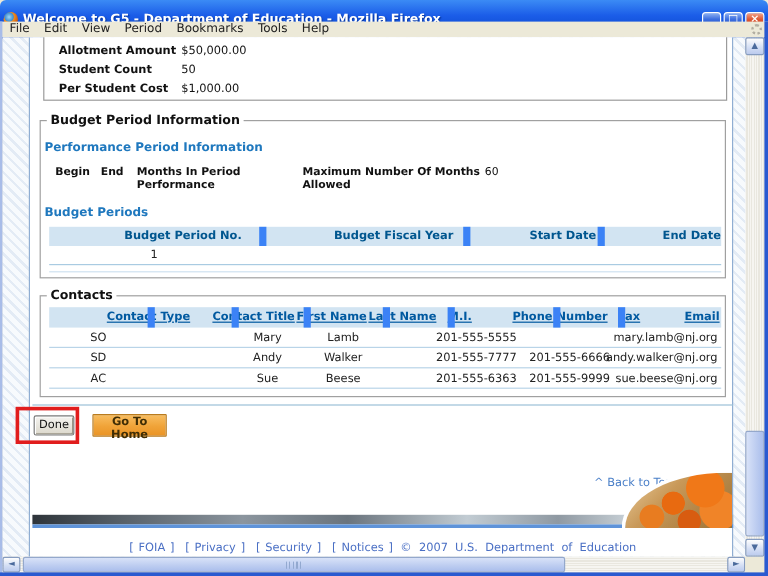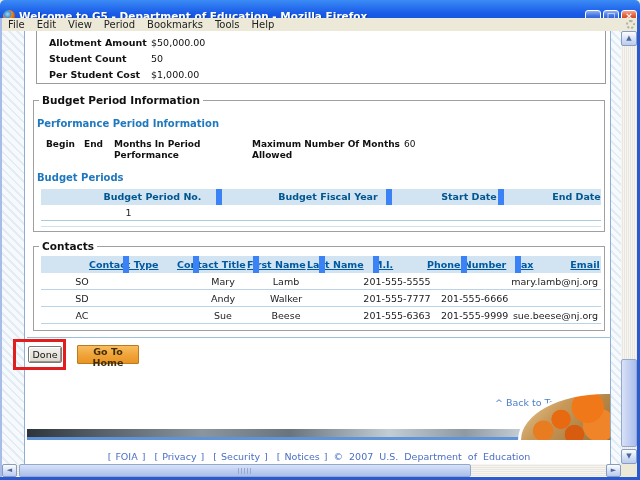--- a/index.html
+++ b/index.html
@@ -232,20 +232,21 @@
           <span class="tcell dcell cc7">mary.lamb@nj.org</span>
         </div>
         <div class="trow data">
           <span class="tcell dcell cc0">SD</span>
           <span class="tcell dcell cc1"></span>
           <span class="tcell dcell cc2">Andy</span>
           <span class="tcell dcell cc3">Walker</span>
           <span class="tcell dcell cc4"></span>
           <span class="tcell dcell cc5">201-555-7777</span>
           <span class="tcell dcell cc6">201-555-6666</span>
+          <span class="tcell dcell cc7">andy.walker@nj.org</span>
         </div>
         <div class="trow data">
           <span class="tcell dcell cc0">AC</span>
           <span class="tcell dcell cc1"></span>
           <span class="tcell dcell cc2">Sue</span>
           <span class="tcell dcell cc3">Beese</span>
           <span class="tcell dcell cc4"></span>
           <span class="tcell dcell cc5">201-555-6363</span>
           <span class="tcell dcell cc6">201-555-9999</span>
           <span class="tcell dcell cc7">sue.beese@nj.org</span>

